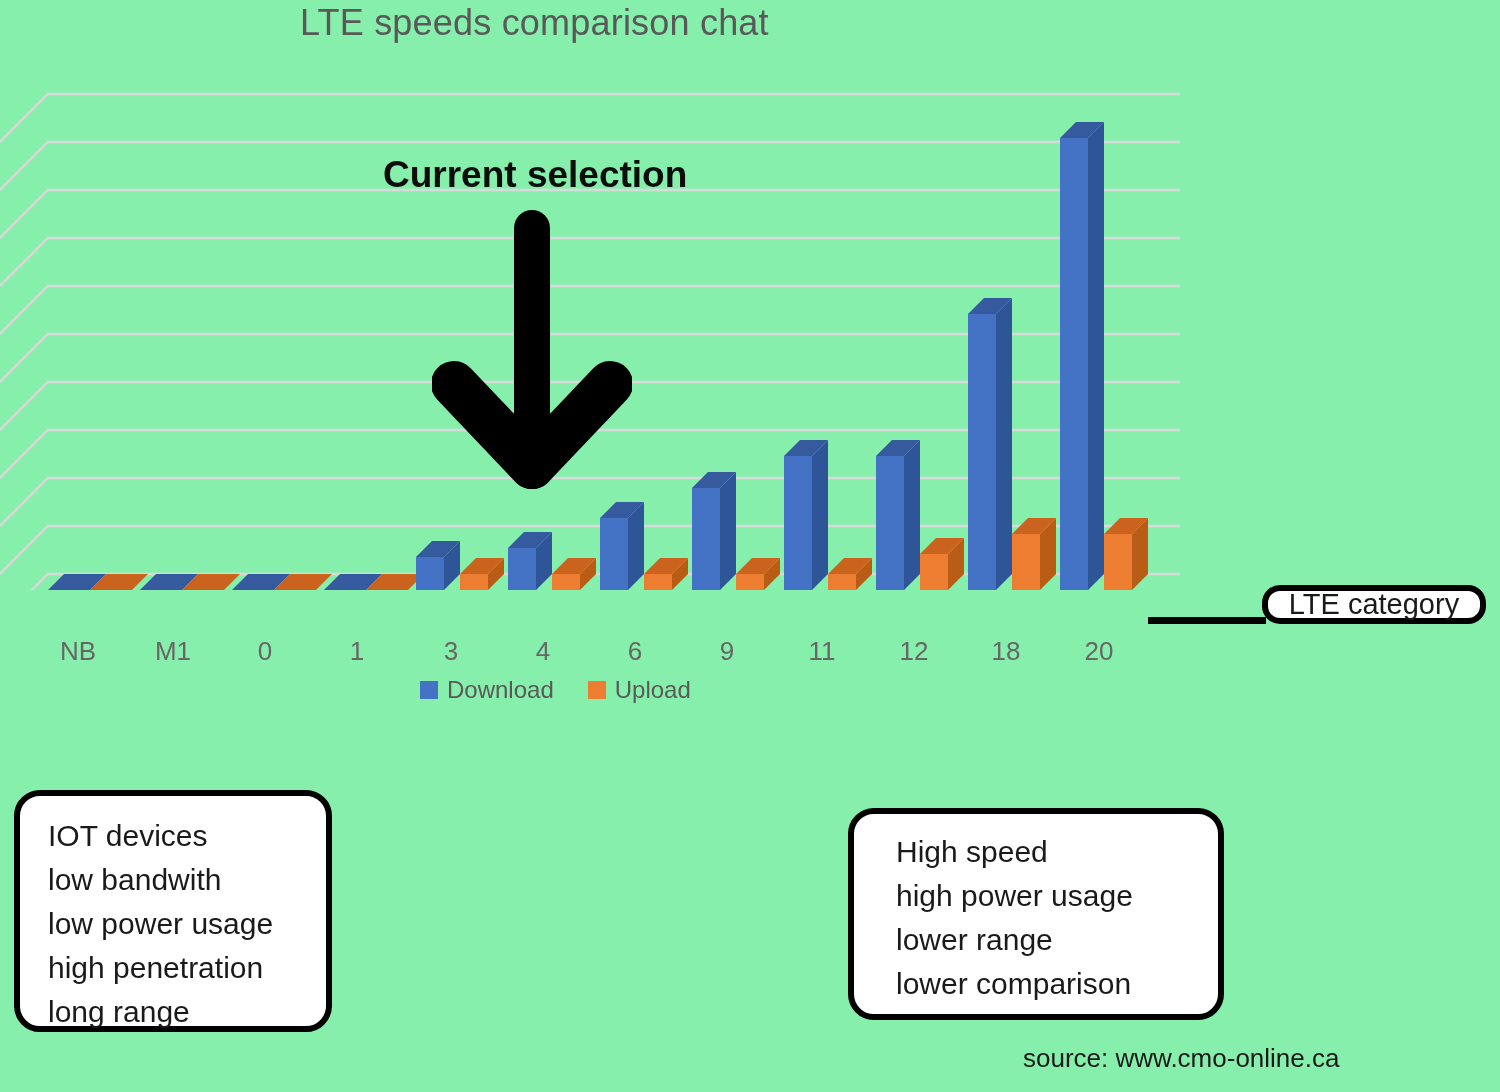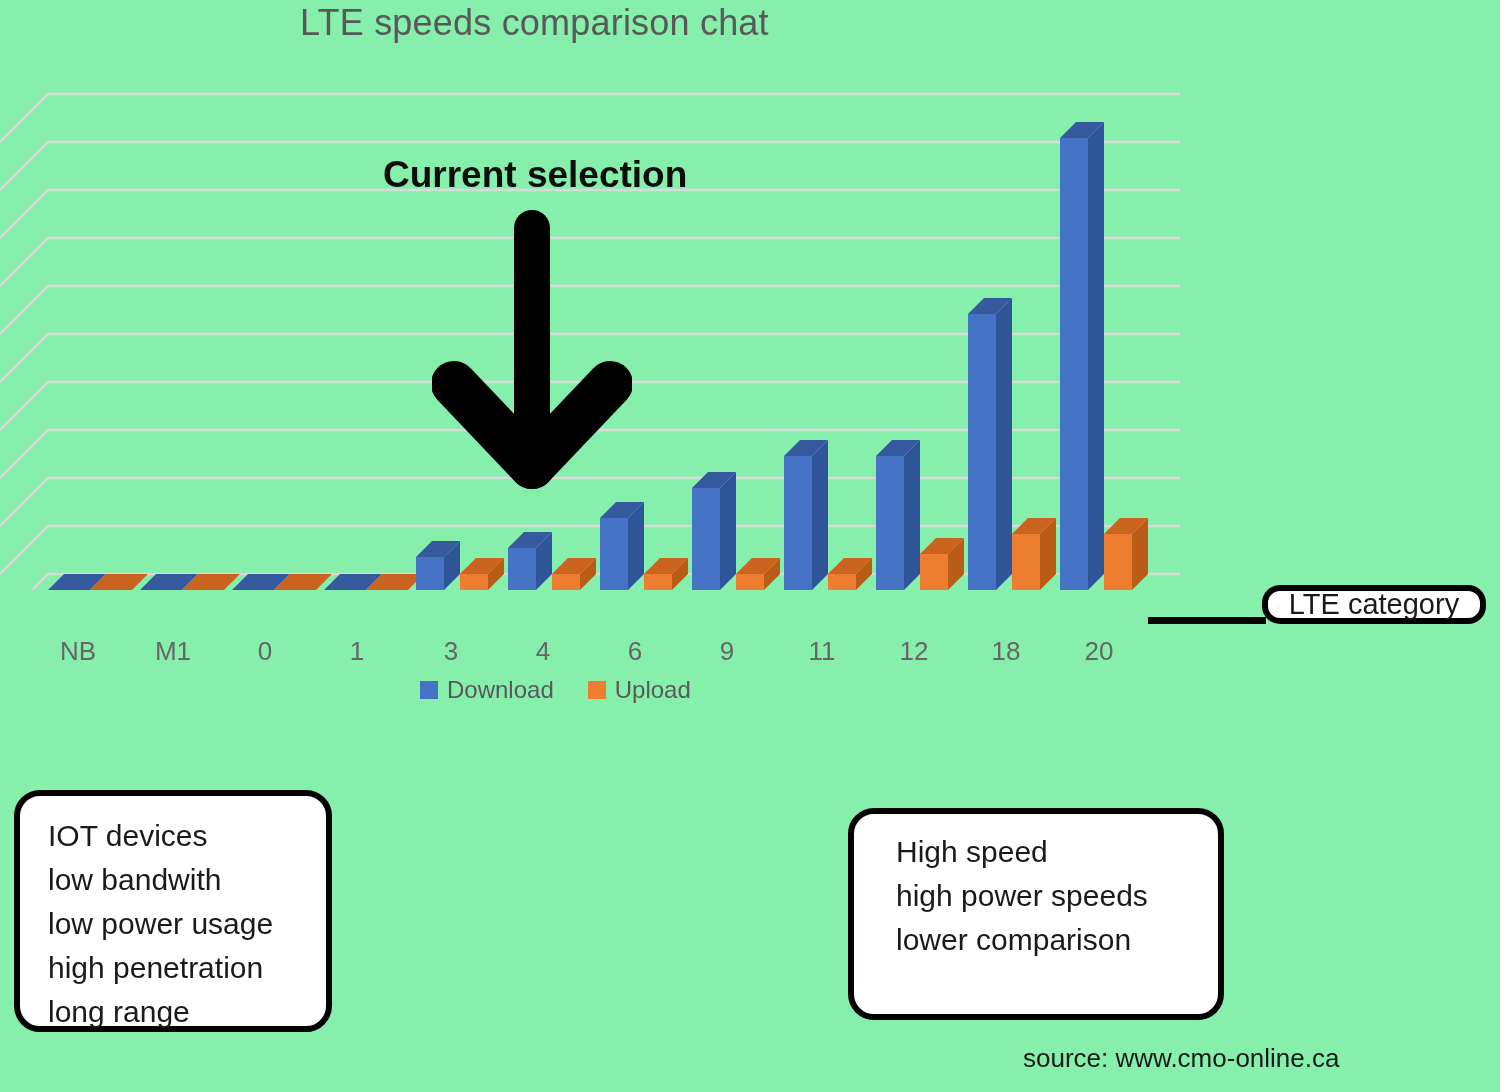--- a/index.html
+++ b/index.html
@@ -372,19 +372,20 @@
   <div class="callout" id="box-left">
     <div class="line">IOT devices</div>
     <div class="line">low bandwith</div>
     <div class="line">low power usage</div>
     <div class="line">high penetration</div>
     <div class="line">long range</div>
   </div>
 
   <div class="callout" id="box-right">
     <div class="line">High speed</div>
-    <div class="line">high power speeds</div>
+    <div class="line">high power usage</div>
+    <div class="line">lower range</div>
     <div class="line">lower comparison</div>
   </div>
 
   <div id="source-note">source: www.cmo-online.ca</div>
 
 </div>
 
 </body></html>

